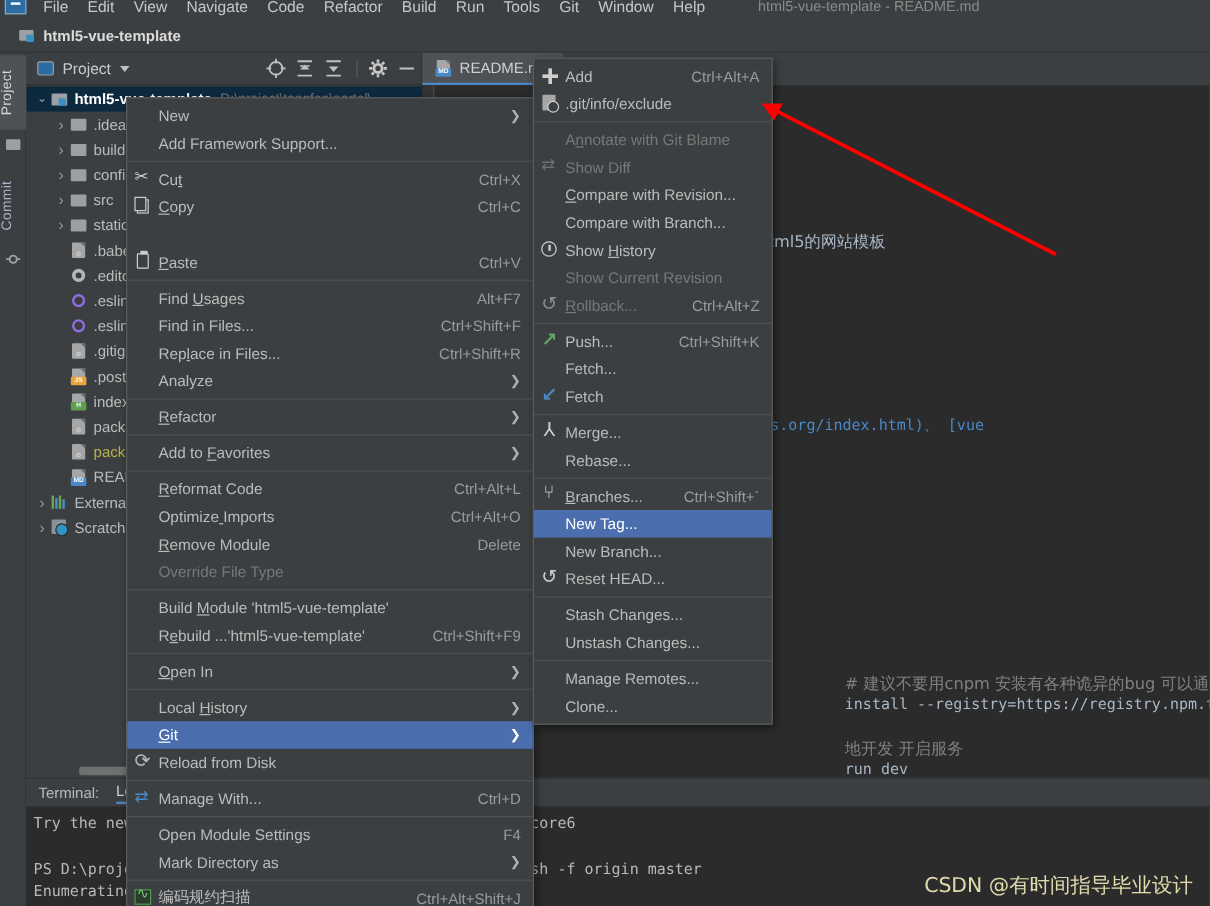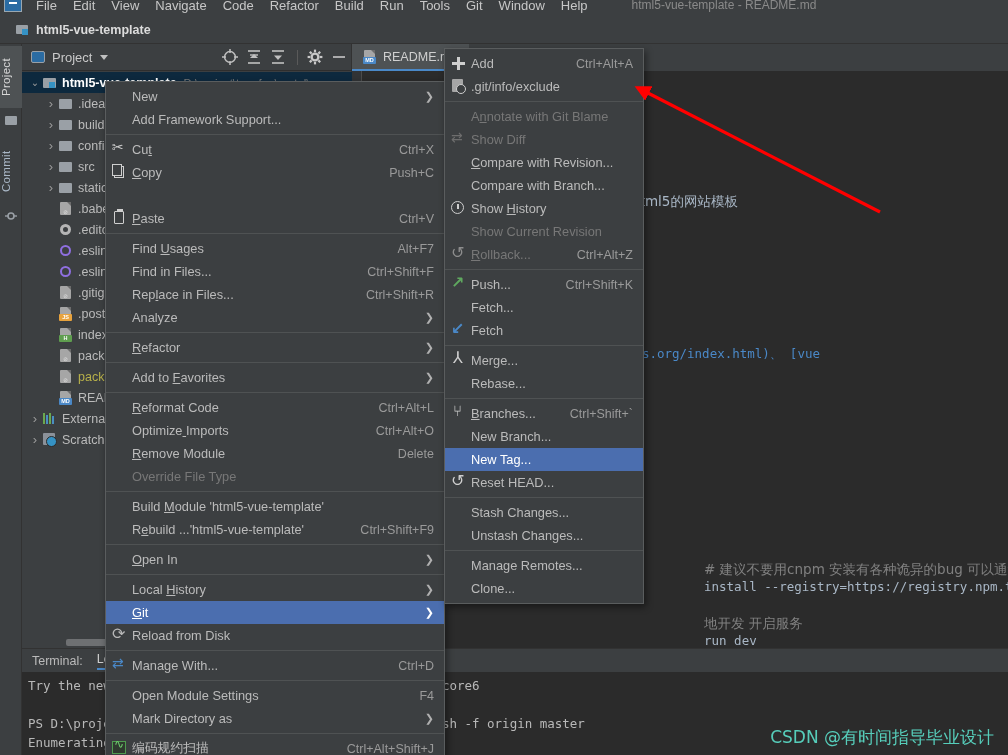--- a/index.html
+++ b/index.html
@@ -311,21 +311,21 @@
     content: "∿"; position: absolute; left: 1px; top: -5px;
     font-size: 12px; color: #6fcf6f;
   }
 
   
   .annot { position: absolute; left: 0; top: 0; width: 1008px; height: 755px; pointer-events: none; z-index: 60; }
 
   
   .watermark {
     position: absolute; right: 14px; bottom: 6px; z-index: 70;
-    font-size: 17px; color: #5eead4; opacity: .85;
+    font-size: 17px; color: #fef9c3; opacity: .85;
     font-family: "DejaVu Sans", "Liberation Sans", sans-serif;
   }
 </style>
 </head>
 <body>
 
 <div id="root">
 
   <div class="menubar">
     <div class="mb-inner" id="menubar-inner">
@@ -621,21 +621,21 @@
           <span class="g-scissors"></span>
         </span>
         <span class="mi-label">Cu<u>t</u></span>
         <span class="mi-accel">Ctrl+X</span>
       </div>
       <div class="mi">
         <span class="mi-icon">
           <span class="g-copy"></span>
         </span>
         <span class="mi-label"><u>C</u>opy</span>
-        <span class="mi-accel">Push+C</span>
+        <span class="mi-accel">Ctrl+C</span>
       </div>
       <div class="mi">
         <span class="mi-icon"></span>
       </div>
       <div class="mi">
         <span class="mi-icon">
           <span class="g-paste"></span>
         </span>
         <span class="mi-label"><u>P</u>aste</span>
         <span class="mi-accel">Ctrl+V</span>
@@ -835,27 +835,27 @@
         <span class="mi-label"><span>Rebase...</span></span>
       </div>
       <div class="msep"></div>
       <div class="mi">
         <span class="mi-icon">
           <span class="g-branch"></span>
         </span>
         <span class="mi-label"><u>B</u>ranches...</span>
         <span class="mi-accel">Ctrl+Shift+`</span>
       </div>
+      <div class="mi sel">
+        <span class="mi-icon"></span>
+        <span class="mi-label"><span>New Tag...</span></span>
+      </div>
       <div class="mi">
         <span class="mi-icon"></span>
         <span class="mi-label"><span>New Branch...</span></span>
-      </div>
-      <div class="mi sel">
-        <span class="mi-icon"></span>
-        <span class="mi-label"><span>New Tag...</span></span>
       </div>
       <div class="mi">
         <span class="mi-icon">
           <span class="g-reset"></span>
         </span>
         <span class="mi-label"><span>Reset HEAD...</span></span>
       </div>
       <div class="msep"></div>
       <div class="mi">
         <span class="mi-icon"></span>

